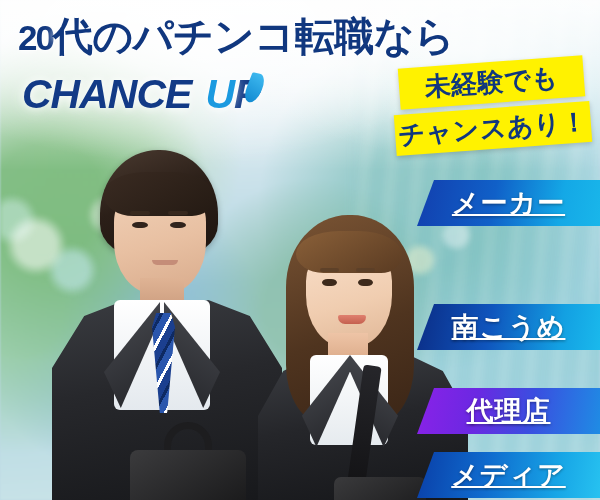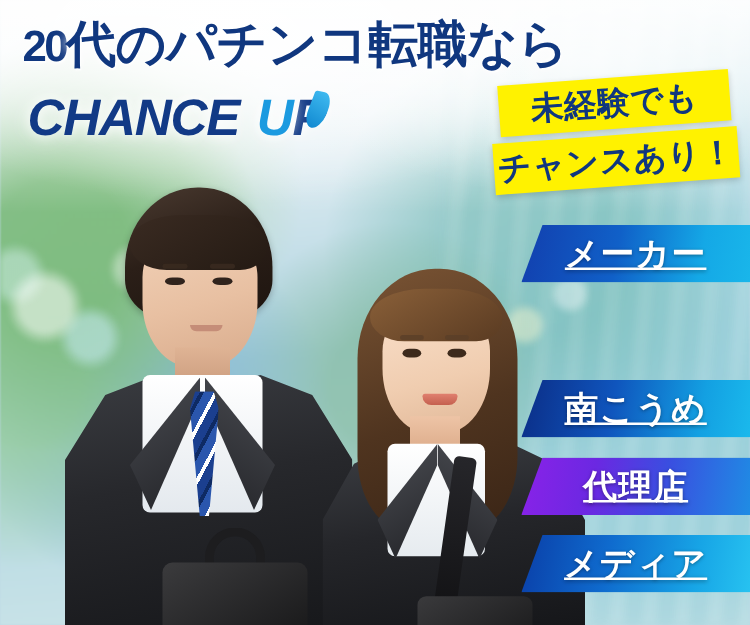--- a/index.html
+++ b/index.html
@@ -225,22 +225,22 @@
     display:flex; align-items:center; justify-content:center;
     color:#ffffff; font-weight:bold; font-size:27px; letter-spacing:1px;
     clip-path:polygon(17px 0,100% 0,100% 100%,0 100%);
     text-shadow:0 1px 3px rgba(0,0,0,.38);
     box-shadow:0 2px 5px rgba(0,0,0,.2);
     text-decoration:underline;
   }
   #cat-0{ top:180px; background:linear-gradient(100deg,#123fae 0%,#1060c8 42%,#14a8e6 78%,#19b6ea 100%); }
   #cat-1{ top:242px; background:linear-gradient(100deg,#4a13d8 0%,#2a36d6 40%,#1470dd 75%,#169fe6 100%); }
   #cat-2{ top:304px; background:linear-gradient(100deg,#0b2d86 0%,#0f55bd 40%,#13a0e2 78%,#1ab9ec 100%); }
-  #cat-3{ top:366px; background:linear-gradient(100deg,#8a22e8 0%,#6b28e2 32%,#3a4ee0 62%,#1f8ce4 100%); }
-  #cat-4{ top:428px; background:linear-gradient(100deg,#0a3fa8 0%,#0f6bce 38%,#17a5e6 76%,#27c2f0 100%); }
+  #cat-3{ top:388px; background:linear-gradient(100deg,#8a22e8 0%,#6b28e2 32%,#3a4ee0 62%,#1f8ce4 100%); }
+  #cat-4{ top:452px; background:linear-gradient(100deg,#0a3fa8 0%,#0f6bce 38%,#17a5e6 76%,#27c2f0 100%); }
 
   
   #credit{
     position:absolute; left:35px; top:450px; width:325px; height:32px;
     background:rgba(8,8,10,.62);
     display:flex; align-items:center; justify-content:center;
     color:#ffffff; font-size:16px; white-space:nowrap; letter-spacing:.3px;
   }
 </style>
 </head>

